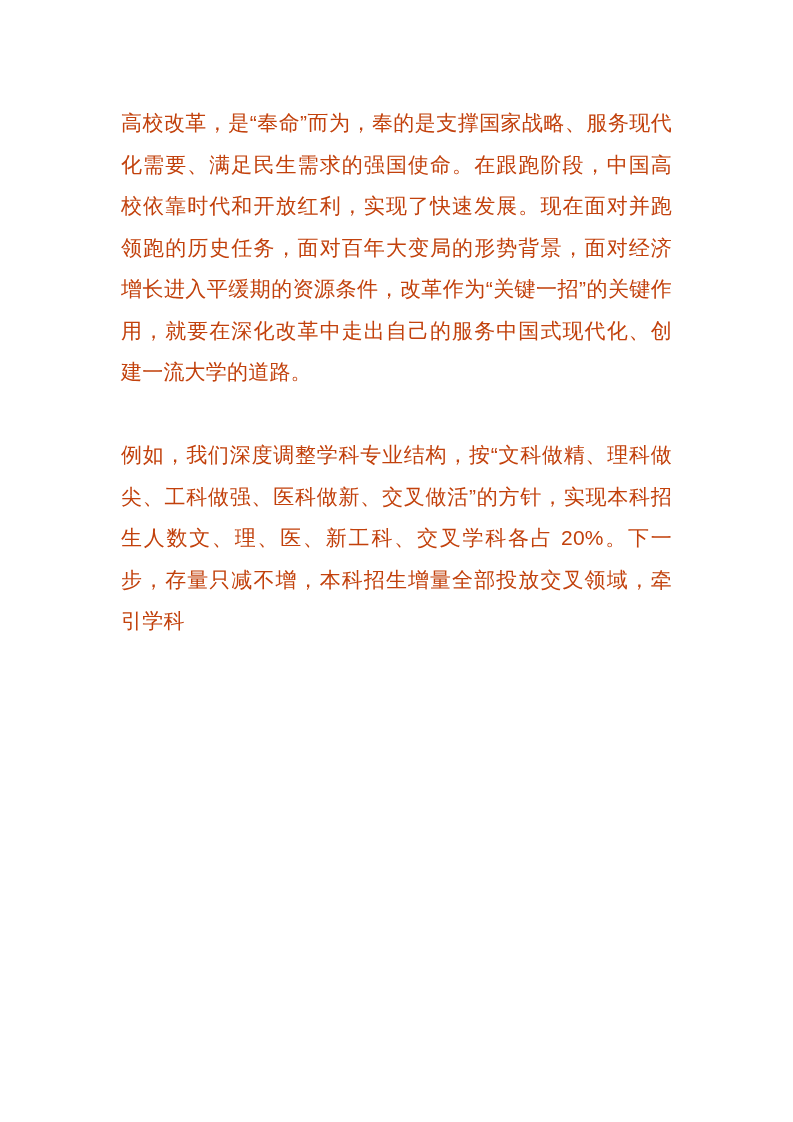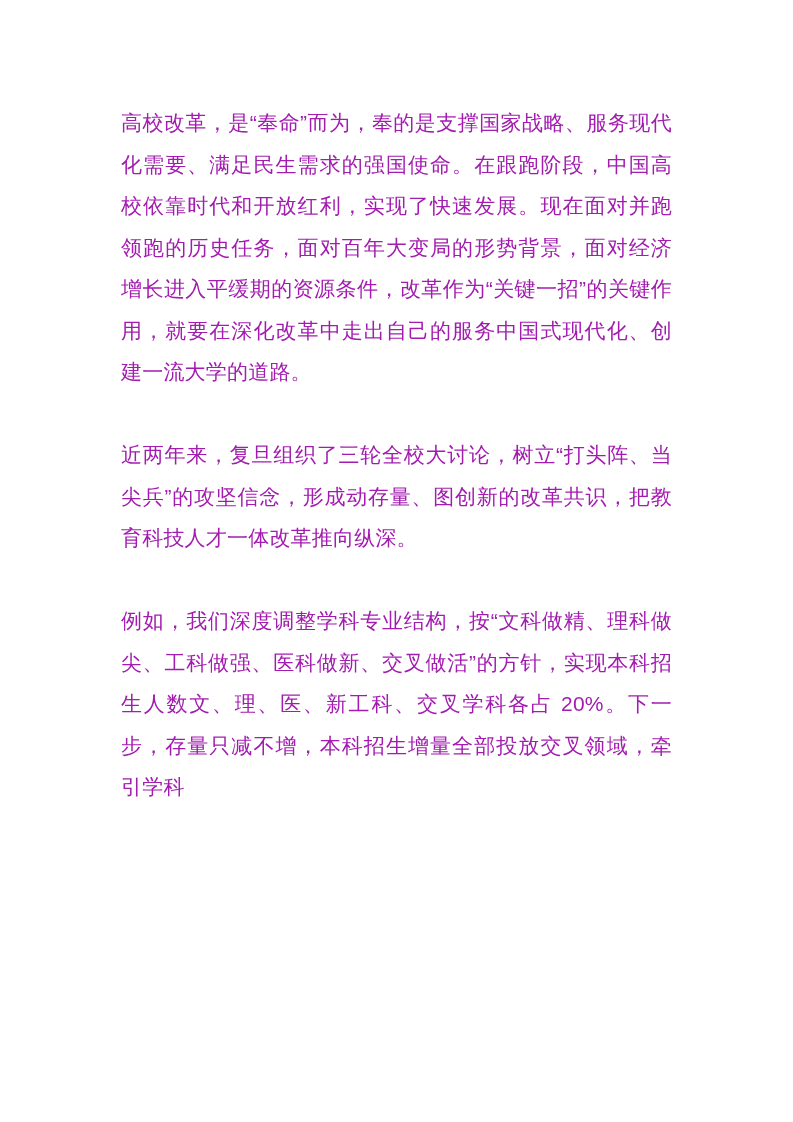--- a/index.html
+++ b/index.html
@@ -17,32 +17,31 @@
       box-sizing: border-box;
       width: 793px;
       height: 1122px;
       padding: 102px 121px 0 121px;
       background: #ffffff;
     }
     .doc-body p {
       margin: 0 0 41.5px 0;
       font-size: 21px;
       line-height: 41.5px;
-      color: #a21caf;
+      color: #c2410c;
       text-align: justify;
       text-justify: inter-ideograph;
       letter-spacing: 0.2px;
       word-break: break-all;
     }
     .doc-body p:last-child {
       margin-bottom: 0;
     }
   </style>
 </head>
 <body>
 
 <div class="page">
   <div class="doc-body">
     <p>高校改革，是“奉命”而为，奉的是支撑国家战略、服务现代化需要、满足民生需求的强国使命。在跟跑阶段，中国高校依靠时代和开放红利，实现了快速发展。现在面对并跑领跑的历史任务，面对百年大变局的形势背景，面对经济增长进入平缓期的资源条件，改革作为“关键一招”的关键作用，就要在深化改革中走出自己的服务中国式现代化、创建一流大学的道路。</p>
-    <p>近两年来，复旦组织了三轮全校大讨论，树立“打头阵、当尖兵”的攻坚信念，形成动存量、图创新的改革共识，把教育科技人才一体改革推向纵深。</p>
     <p>例如，我们深度调整学科专业结构，按“文科做精、理科做尖、工科做强、医科做新、交叉做活”的方针，实现本科招生人数文、理、医、新工科、交叉学科各占 20%。下一步，存量只减不增，本科招生增量全部投放交叉领域，牵引学科</p>
   </div>
 </div>
 
 </body></html>

